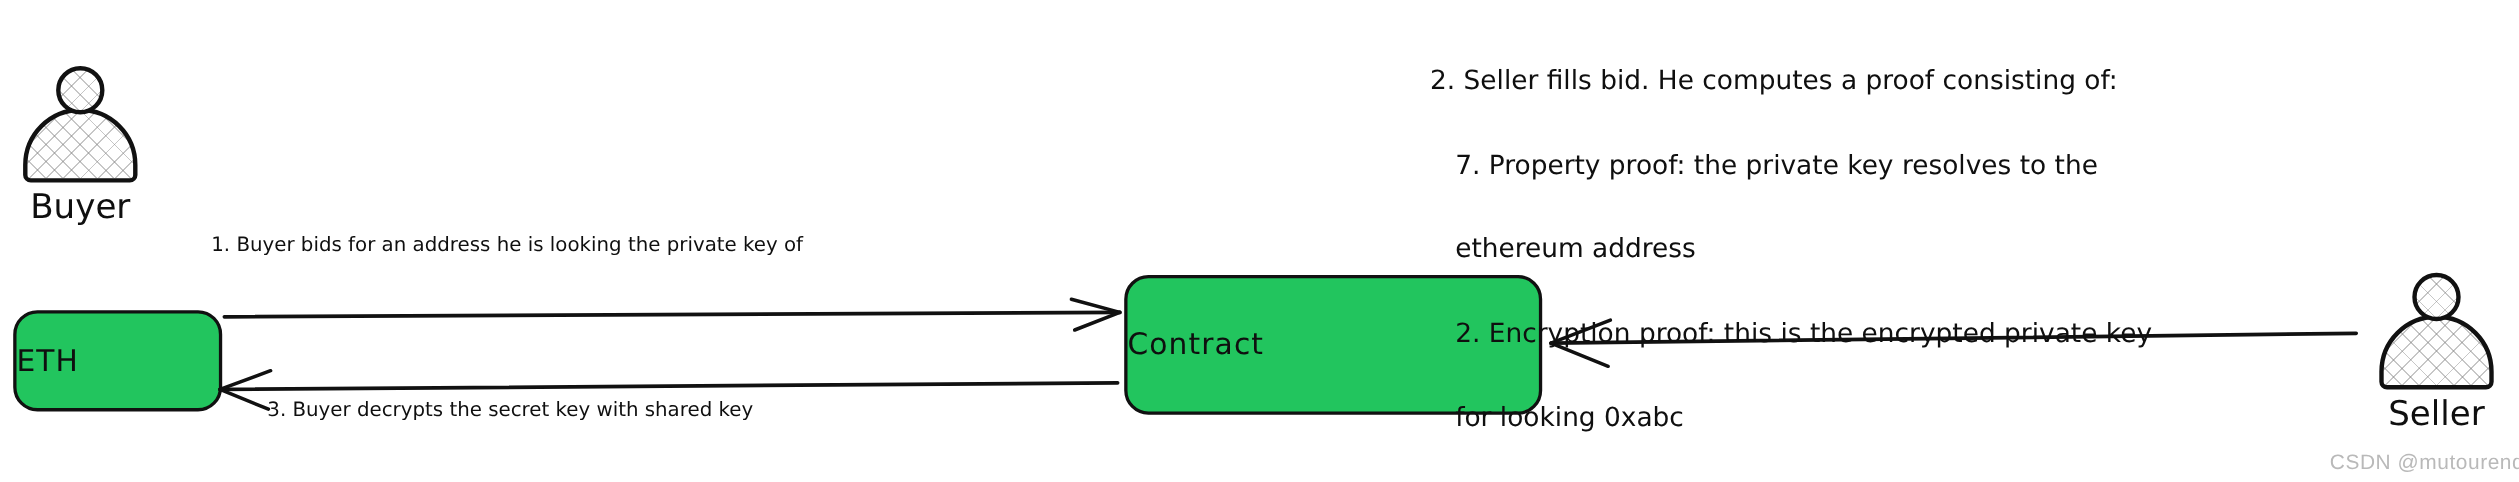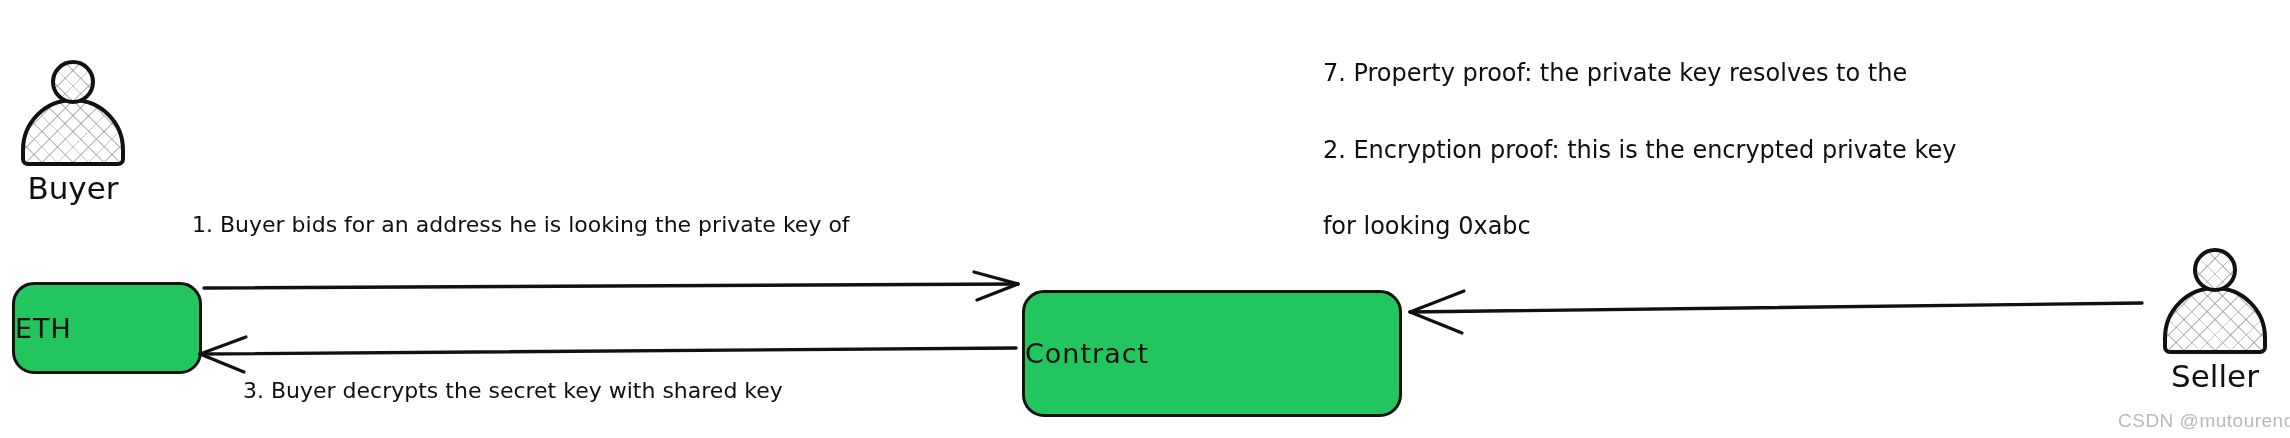--- a/index.html
+++ b/index.html
@@ -84,21 +84,21 @@
   }
   .node-box .node-label {
     font-size: 27px;
     letter-spacing: 1px;
     white-space: nowrap;
   }
 
   
   .hand-text {
     position: absolute;
-    font-size: 22px;
+    font-size: 18px;
     line-height: 1.0;
     white-space: nowrap;
   }
   .note-block {
     position: absolute;
     font-size: 24px;
     line-height: 25.5px;
     white-space: pre;
   }
   .note-line { white-space: pre; display: block; }
@@ -138,21 +138,21 @@
       <div class="head"></div>
       <div class="body"></div>
     </div>
     <div class="caption">Seller</div>
   </div>
 
   <div class="node-box" style="left:12px; top:282px; width:190px; height:92px;">
     <span class="node-label">ETH</span>
   </div>
 
-  <div class="node-box" style="left:1022px; top:250px; width:380px; height:127px;margin-top:40px;">
+  <div class="node-box" style="left:1022px; top:250px; width:380px; height:127px;">
     <span class="node-label">Contract</span>
   </div>
 
   <svg class="arrows" viewBox="0 0 2290 438">
 
     <g>
       <path d="M 204 288 L 1018 284" stroke="#111111" stroke-width="3.4" fill="none" stroke-linecap="round"></path>
       <path d="M 1018 284 L 974 272" stroke="#111111" stroke-width="3.2" fill="none" stroke-linecap="round"></path>
       <path d="M 1018 284 L 977 300" stroke="#111111" stroke-width="3.2" fill="none" stroke-linecap="round"></path>
     </g>
@@ -165,24 +165,26 @@
 
     <g>
       <path d="M 2142 303 L 1410 312" stroke="#111111" stroke-width="3.4" fill="none" stroke-linecap="round"></path>
       <path d="M 1410 312 L 1464 291" stroke="#111111" stroke-width="3.2" fill="none" stroke-linecap="round"></path>
       <path d="M 1410 312 L 1462 333" stroke="#111111" stroke-width="3.2" fill="none" stroke-linecap="round"></path>
     </g>
   </svg>
 
   <div class="hand-text" style="left:192px; top:214px;">1. Buyer bids for an address he is looking the private key of</div>
 
-  <div class="hand-text" style="left:243px; top:380px;">3. Buyer decrypts the secret key with shared key</div>
+  <div class="hand-text" style="left:243px; top:364px;">3. Buyer decrypts the secret key with shared key</div>
 
   <div class="note-block" style="left:1300px; top:10px;">
+    <span class="note-line">2. Seller fills bid. He computes a proof consisting of:</span>
     <span class="note-line">   7. Property proof: the private key resolves to the</span>
+    <span class="note-line">   ethereum address</span>
     <span class="note-line">   2. Encryption proof: this is the encrypted private key</span>
     <span class="note-line">   for looking 0xabc</span>
     
     
     
   </div>
 
   <div class="watermark" style="left:2118px; top:410px;">CSDN @mutourend</div>
 
 </div>

